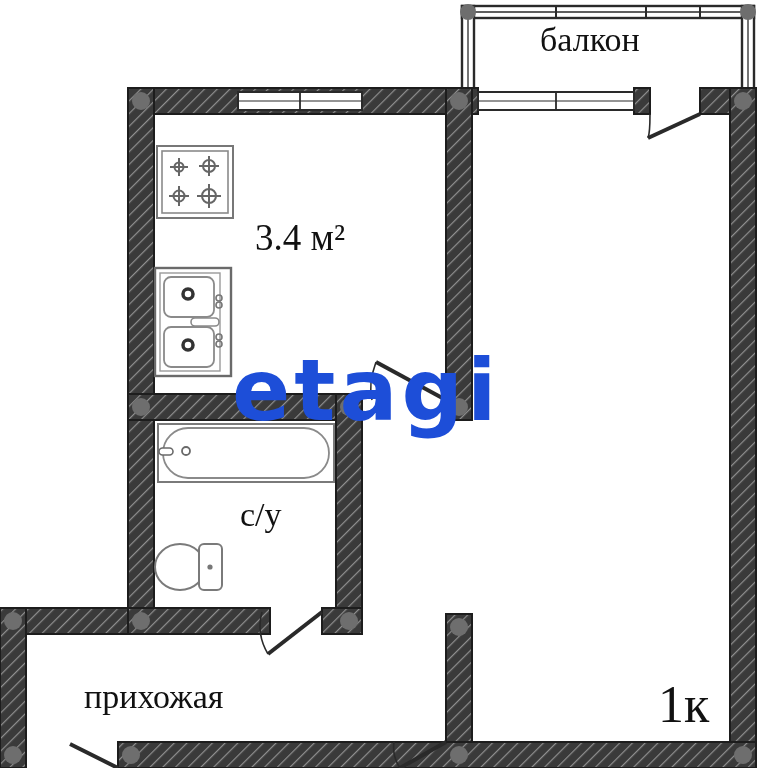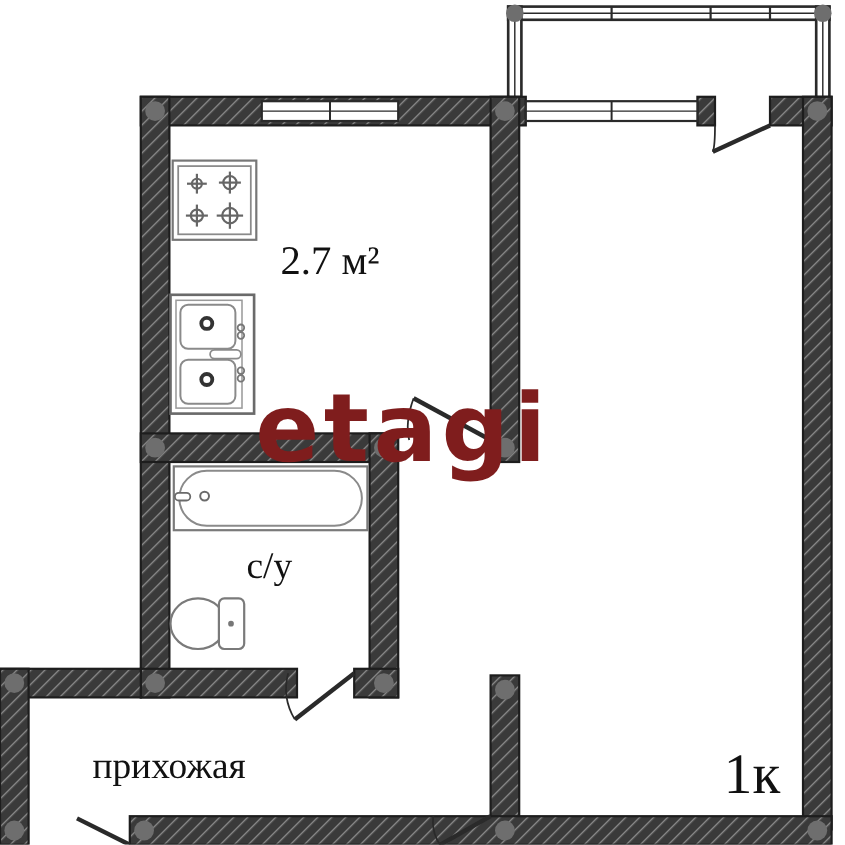--- a/index.html
+++ b/index.html
@@ -6,26 +6,26 @@
   body{width:768px;height:768px;overflow:hidden;
        font-family:"Liberation Serif","DejaVu Serif",serif;}
   #plan{position:relative;width:768px;height:768px;background:#fff;}
   svg#canvas{position:absolute;left:0;top:0;width:768px;height:768px;display:block;}
 
   .lbl{position:absolute;color:#111;white-space:nowrap;
        font-family:"Liberation Serif","DejaVu Serif",serif;}
   .lbl-balkon{font-size:34px;left:540px;top:21px;}
   .lbl-kitchen{font-size:37px;left:255px;top:216px;}
   .lbl-living{font-size:37px;left:530px;top:337px;}
-  .lbl-su{font-size:34px;left:224px;top:496px;}
+  .lbl-su{font-size:34px;left:240px;top:496px;}
   .lbl-hall{font-size:34px;left:84px;top:678px;}
   .lbl-rooms{font-size:52px;left:658px;top:650px;font-weight:400;margin-top:25px;}
 
   .wm{position:absolute;left:232px;top:340px;font-size:86px;
-      letter-spacing:4px;color:#7f1d1d;font-weight:700;
+      letter-spacing:4px;color:#1d4ed8;font-weight:700;
       font-family:"DejaVu Sans","Liberation Sans",sans-serif;
       pointer-events:none;}
 </style>
 </head>
 <body>
 
 <div id="plan">
 
   <svg id="canvas" viewBox="0 0 768 768">
     <defs>
@@ -204,22 +204,23 @@
       <ellipse cx="180" cy="567" rx="25" ry="23" fill="#ffffff" stroke="#7a7a7a" stroke-width="2"></ellipse>
 
       <rect x="199" y="544" width="23" height="46" rx="5" fill="#ffffff" stroke="#7a7a7a" stroke-width="2"></rect>
       <circle cx="210" cy="567" r="2.6" fill="#777"></circle>
     </g>
 
   </svg>
 
   <div class="wm">etagi</div>
 
-
-  <div class="lbl lbl-kitchen">2.7 м²</div>
+  <div class="lbl lbl-balkon">балкон</div>
+
+  <div class="lbl lbl-kitchen">3.4 м²</div>
 
 
   <div class="lbl lbl-su">с/у</div>
 
   <div class="lbl lbl-hall">прихожая</div>
 
   <div class="lbl lbl-rooms">1к</div>
 
 </div>
 

